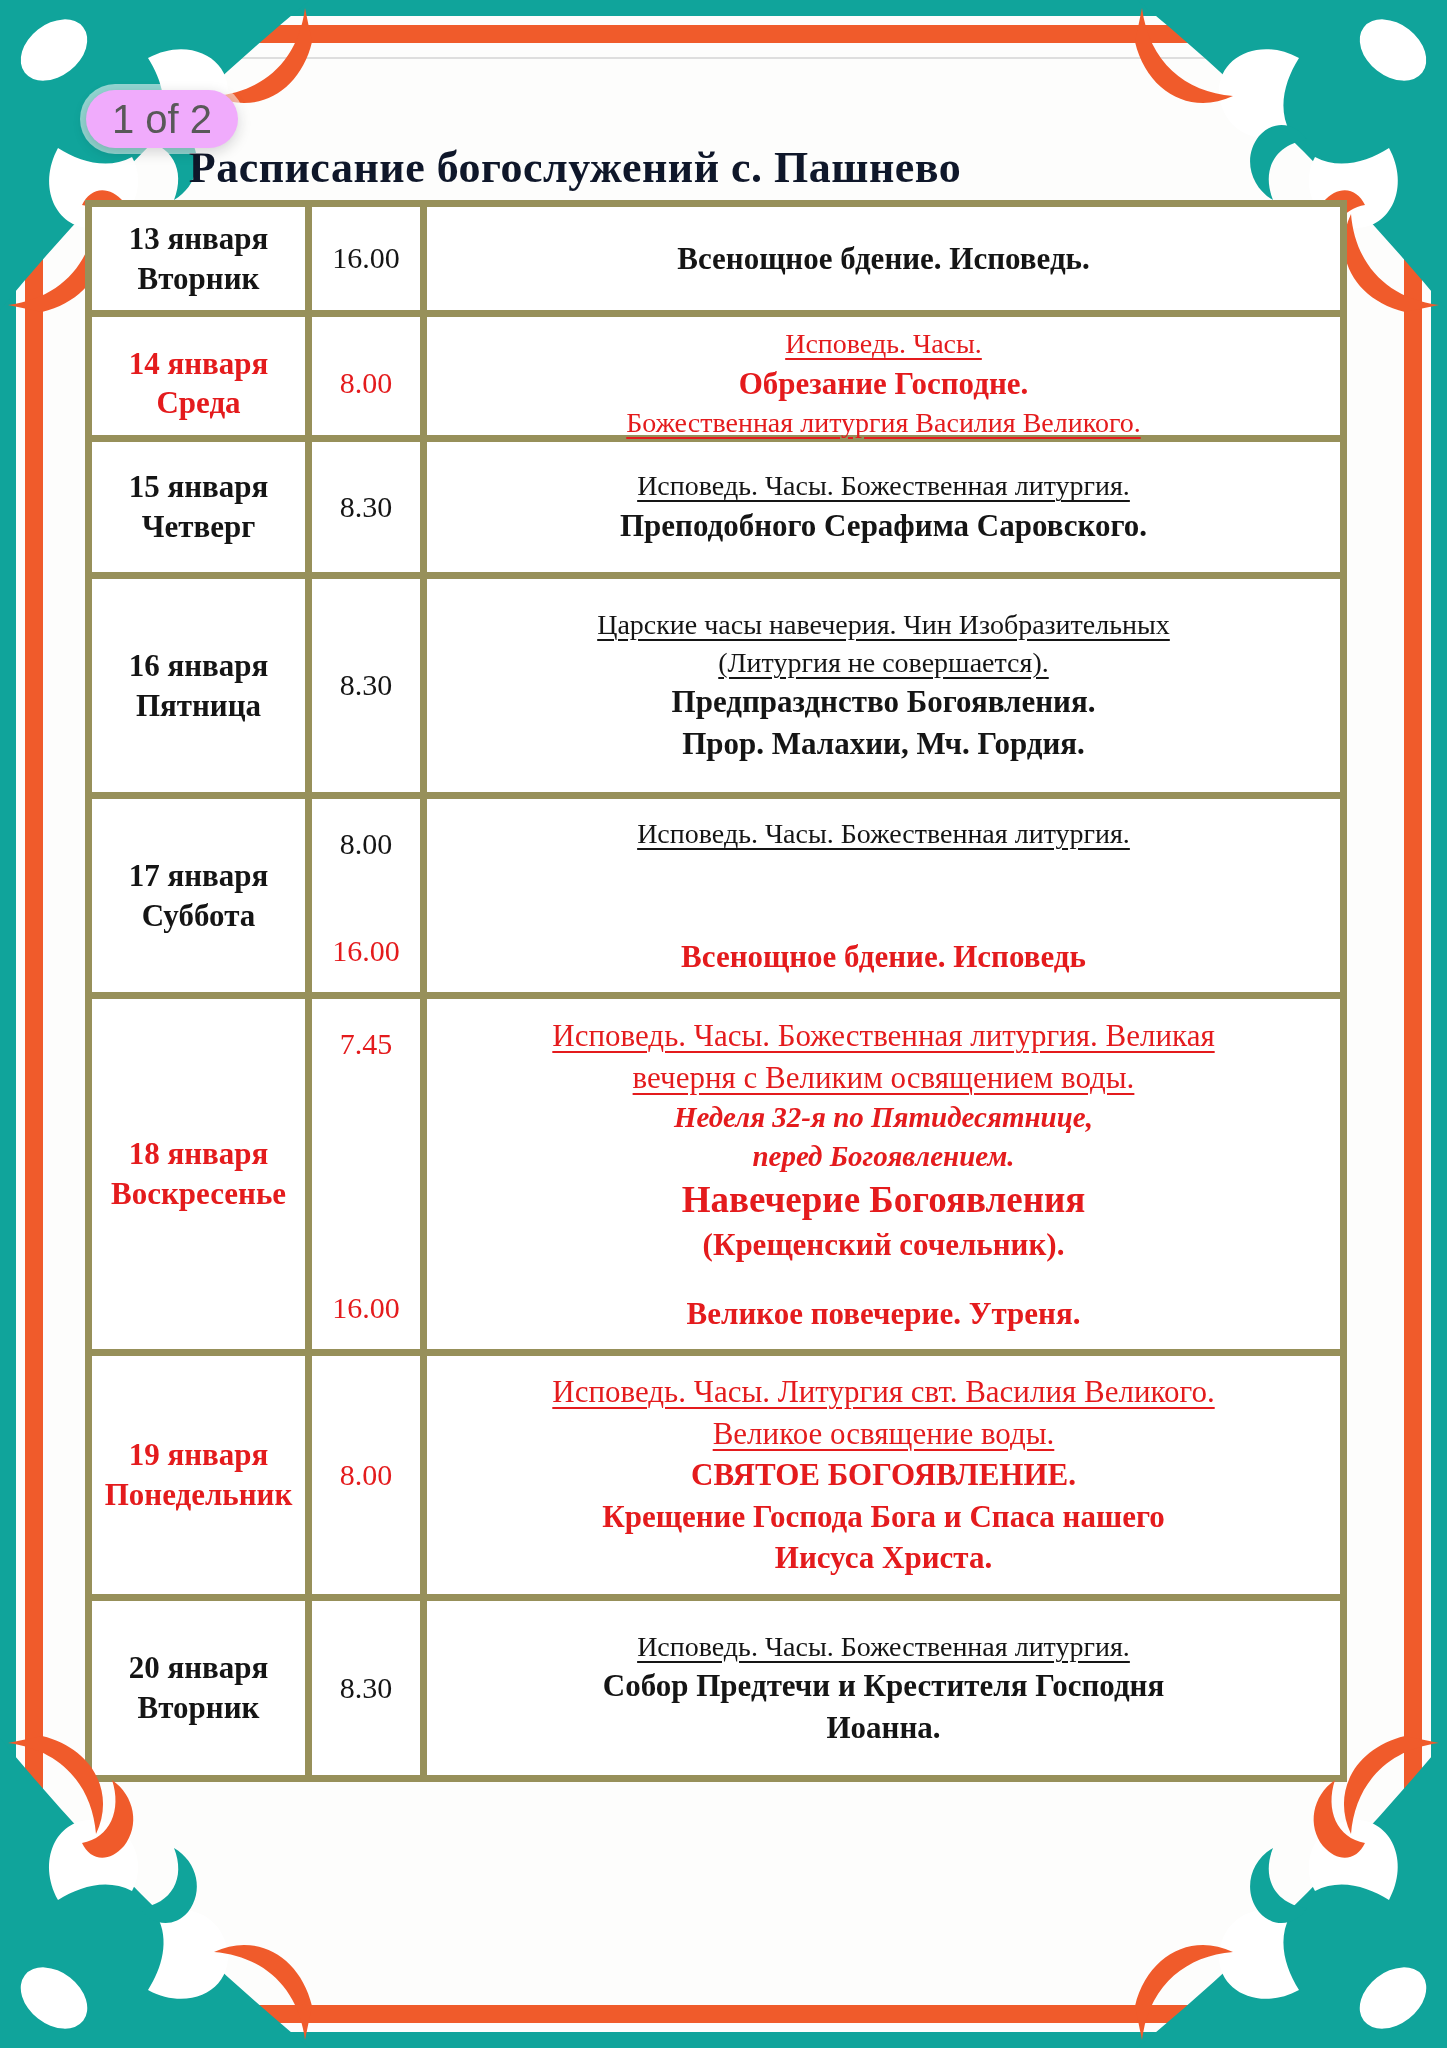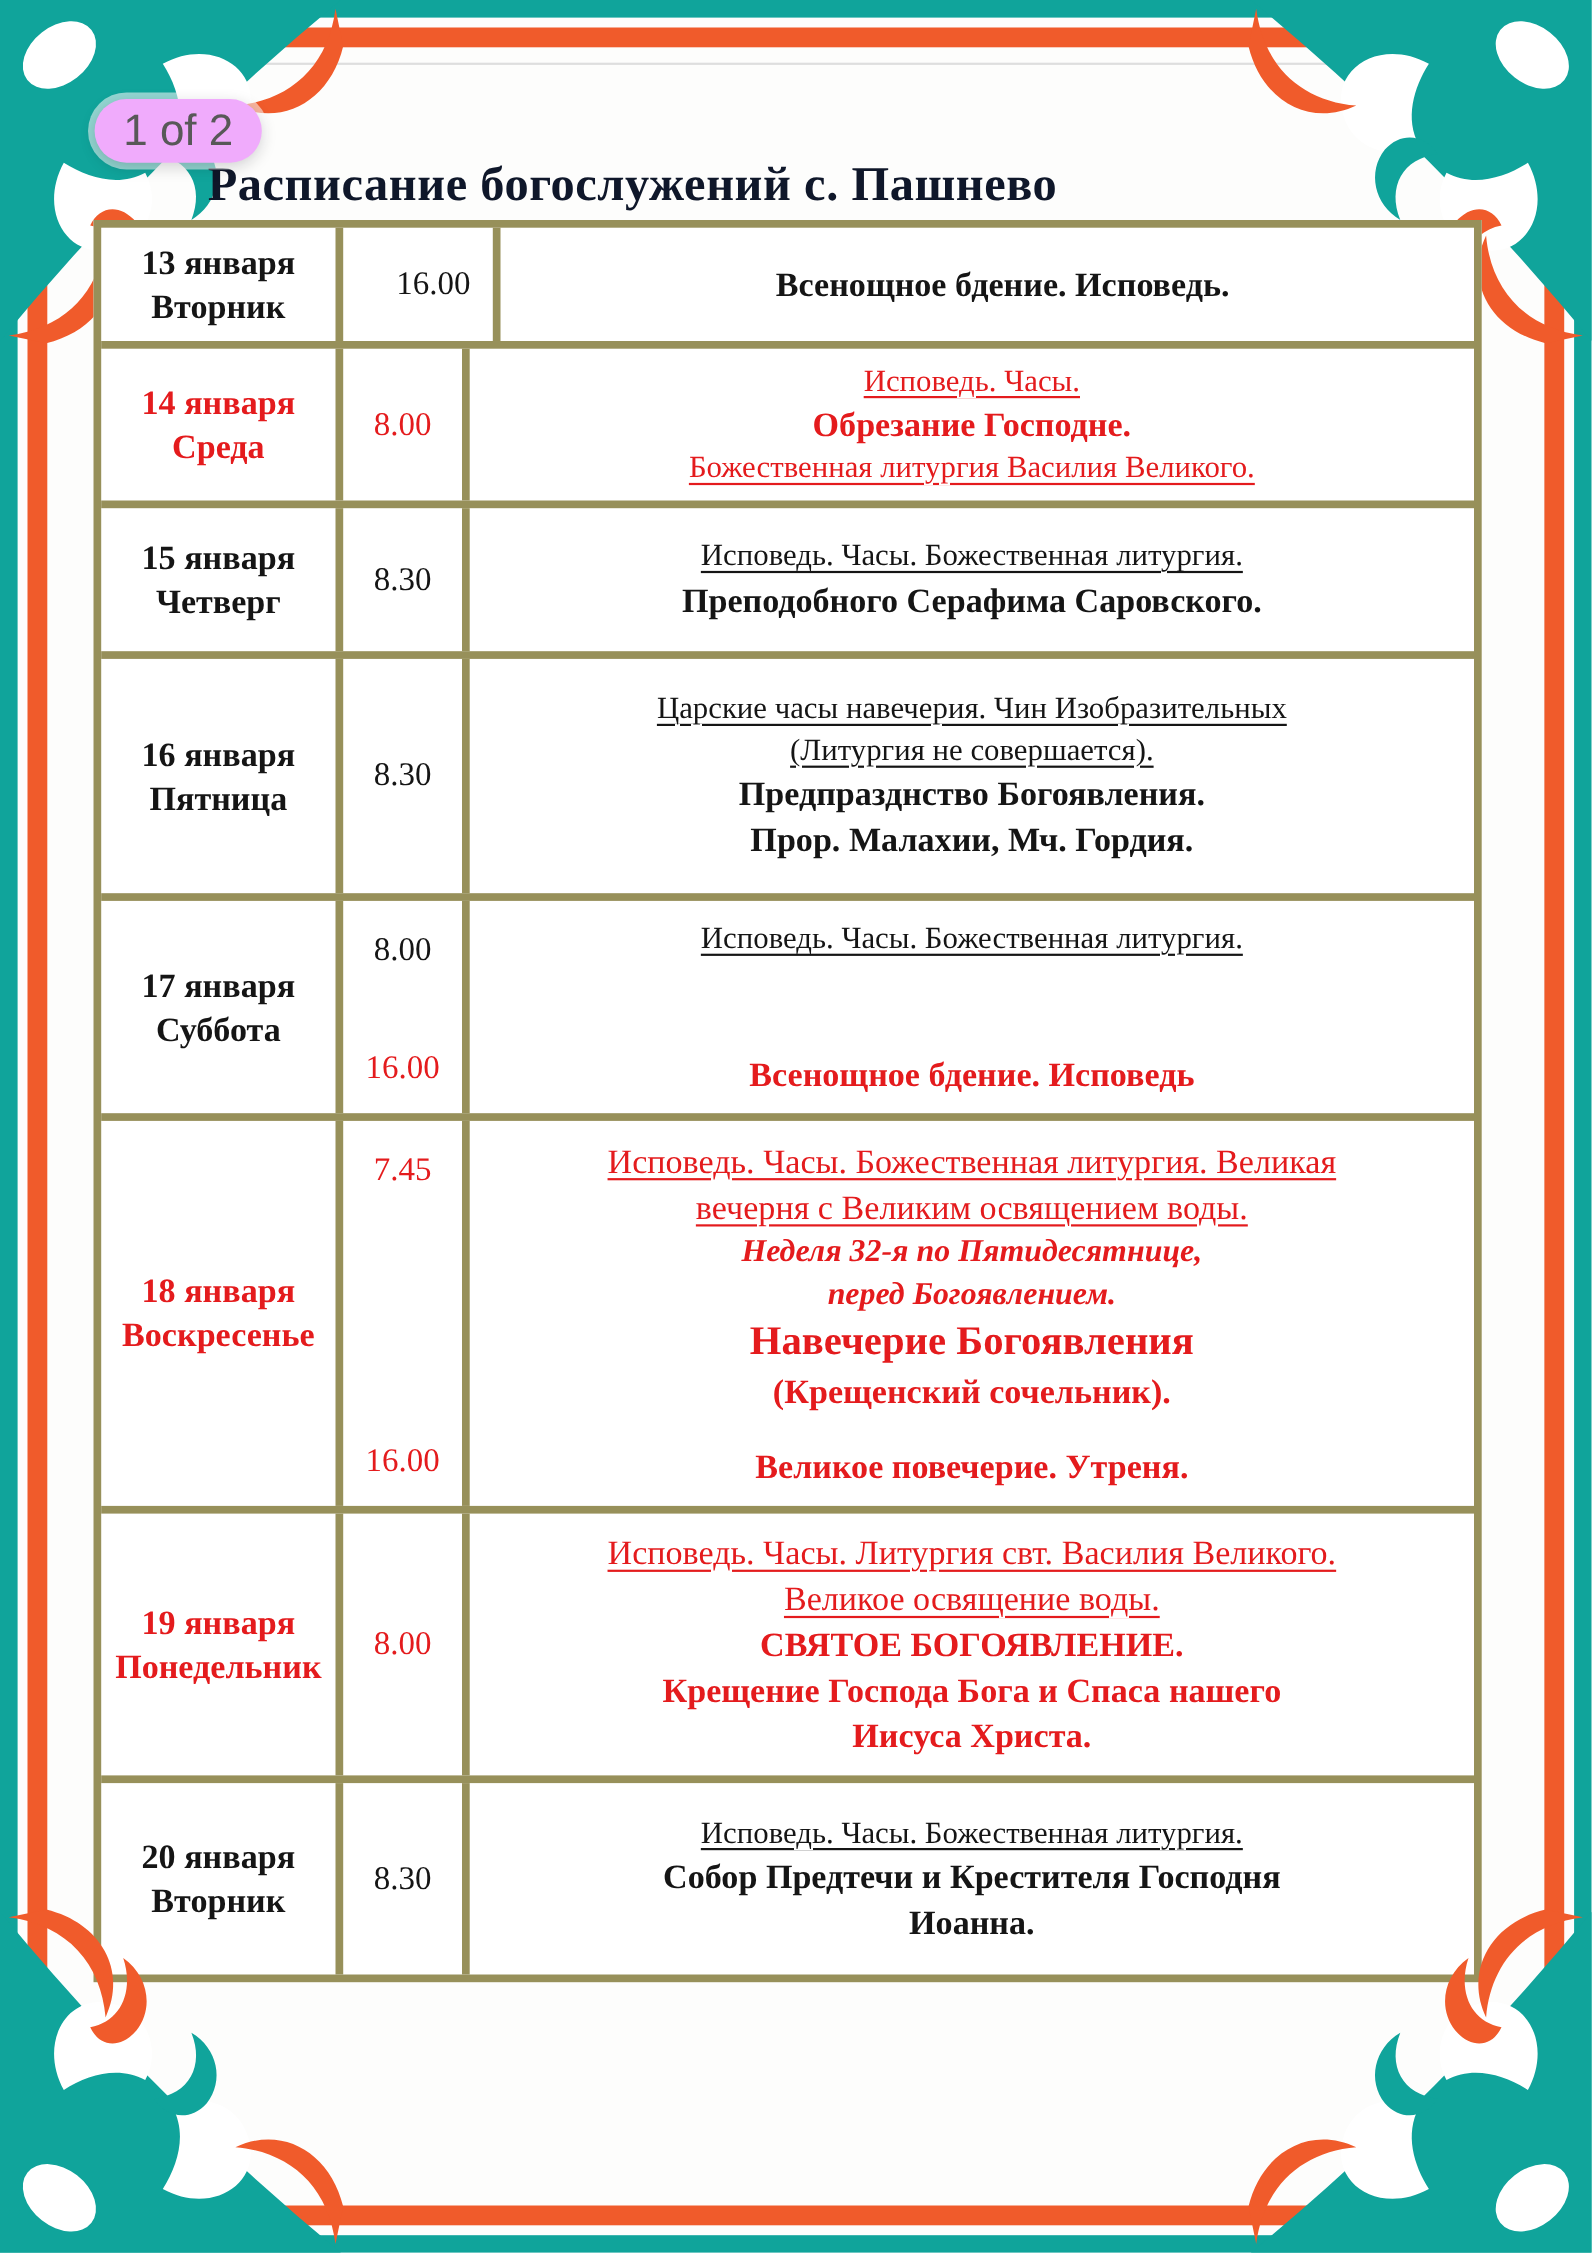--- a/index.html
+++ b/index.html
@@ -18,21 +18,21 @@
 
   .badge{position:absolute;left:86px;top:90px;background:#f0abfc;border-radius:34px;
          padding:7px 26px;box-shadow:0 4px 14px rgba(0,0,0,.18), 0 0 0 6px rgba(255,255,255,.55);
          font-family:"Liberation Sans", sans-serif;font-size:40px;color:#585858;line-height:1.1;}
 
   .tbl{position:absolute;left:85px;top:200px;width:1262px;background:#fff;
        border:7px solid var(--olive);box-sizing:border-box;}
   .row{display:grid;grid-template-columns:220px 115px 1fr;border-bottom:7px solid var(--olive);
        box-sizing:border-box;}
   .row:last-child{border-bottom:none;}
-  .row:nth-child(1){height:110px;gap:28px;} .row:nth-child(2){height:145px;}
+  .row:nth-child(1){height:110px;} .row:nth-child(2){height:125px;}
   .row:nth-child(3){height:137px;} .row:nth-child(4){height:220px;}
   .row:nth-child(5){height:200px;} .row:nth-child(6){height:357px;}
   .row:nth-child(7){height:245px;} .row:nth-child(8){height:174px;}
   .cell{border-right:7px solid var(--olive);display:flex;flex-direction:column;align-items:center;
         justify-content:center;text-align:center;box-sizing:border-box;min-width:0;}
   .cell:last-child{border-right:none;}
   .service-cell{padding:8px 12px;}
   .service-cell.multi{justify-content:space-between;padding:16px 12px 14px;}
   .time-cell.multi{justify-content:space-between;padding:28px 0 24px;}
 

